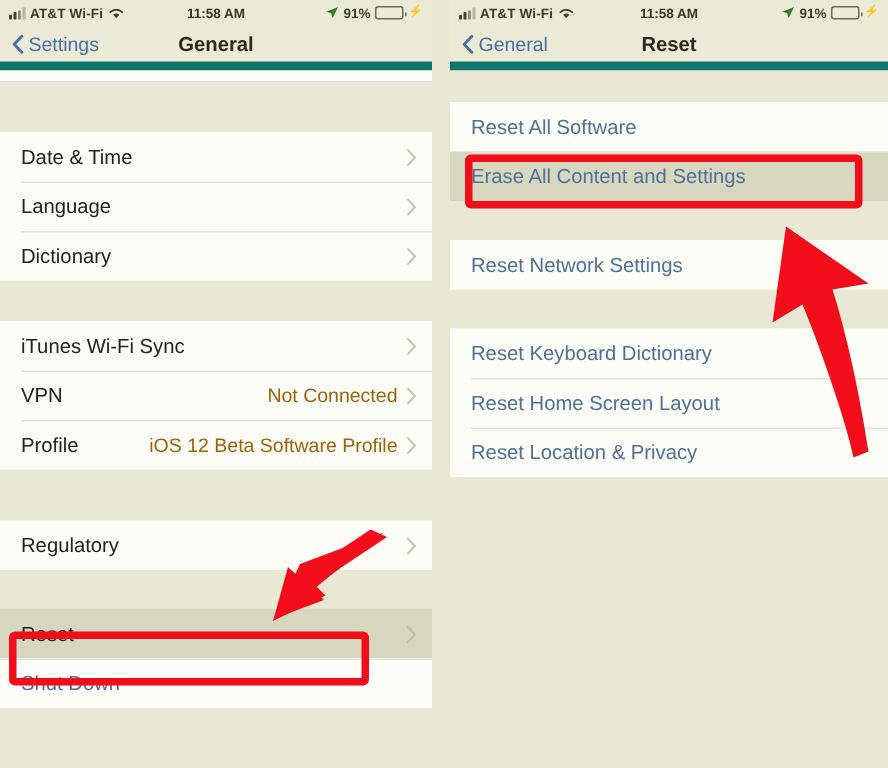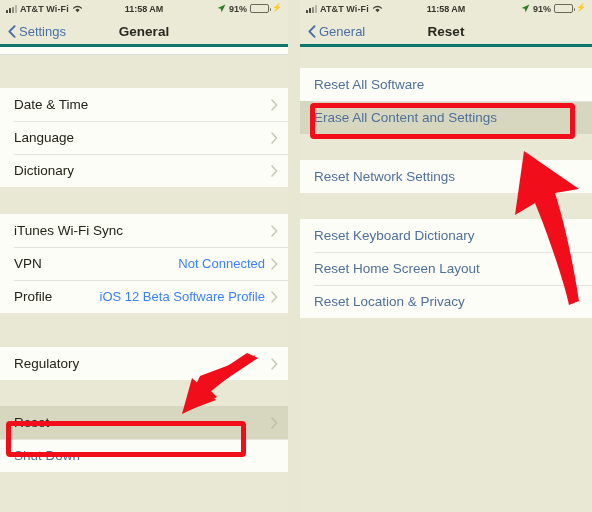--- a/index.html
+++ b/index.html
@@ -86,21 +86,21 @@
     background: #2fd02f;
     border-radius: 1px;
   }
   .bolt { font-size: 8px; color:#5e5e52; line-height:1; }
 
   
   .navbar {
     position: relative;
     height: 29px;
     background: #eaead7;
-    border-bottom: 3px solid #0f766e;
+    border-bottom: 6px solid #0f766e;
     display: flex;
     align-items: center;
     box-sizing: border-box;
   }
   .nav-back {
     display: flex;
     align-items: center;
     gap: 3px;
     padding-left: 8px;
     color: #4a6fa5;
@@ -166,21 +166,21 @@
 
   .row-label {
     font-size: 13.5px;
     color: #23231a;
     white-space: nowrap;
   }
   .row-label.blue { color: #4f7099; }
   .row-value {
     margin-left: auto;
     font-size: 13px;
-    color: #3b82f6;
+    color: #a16207;
     white-space: nowrap;
     padding-right: 6px;
   }
   .chev {
     margin-left: auto;
     flex: 0 0 auto;
     width: 7px; height: 12px;
     opacity: 0.75;
   }
   .row-value + .chev { margin-left: 0; }

